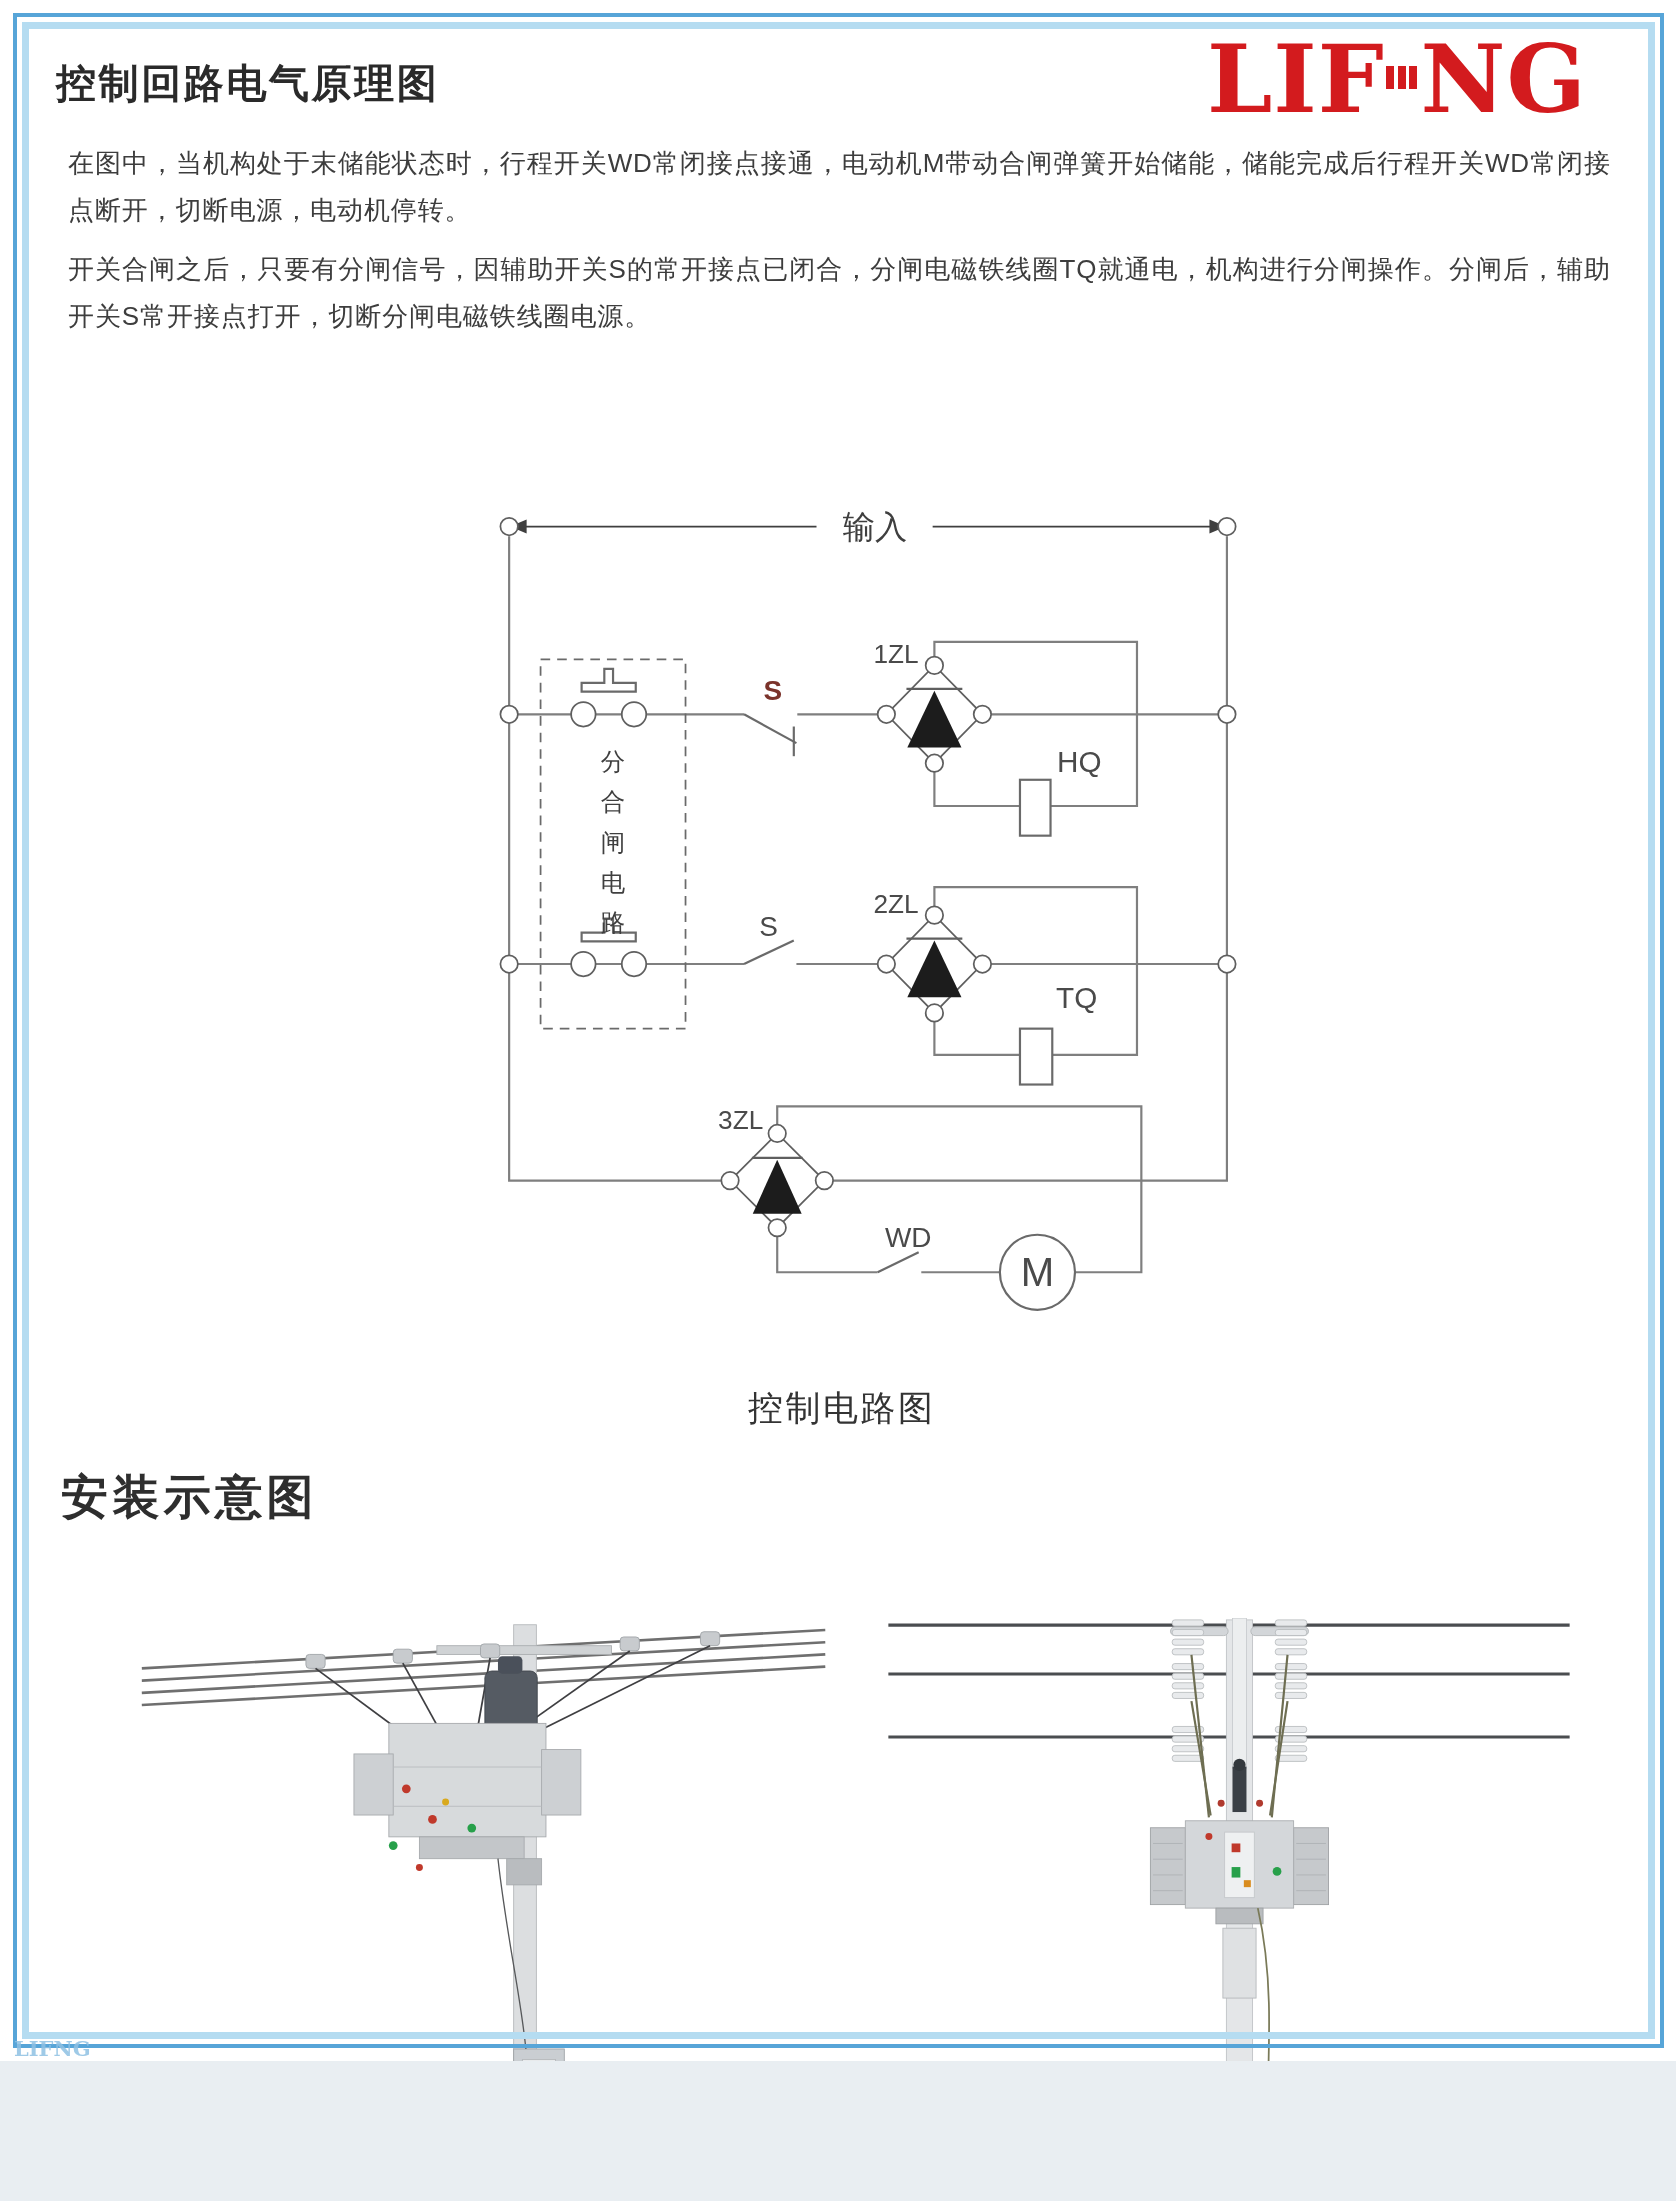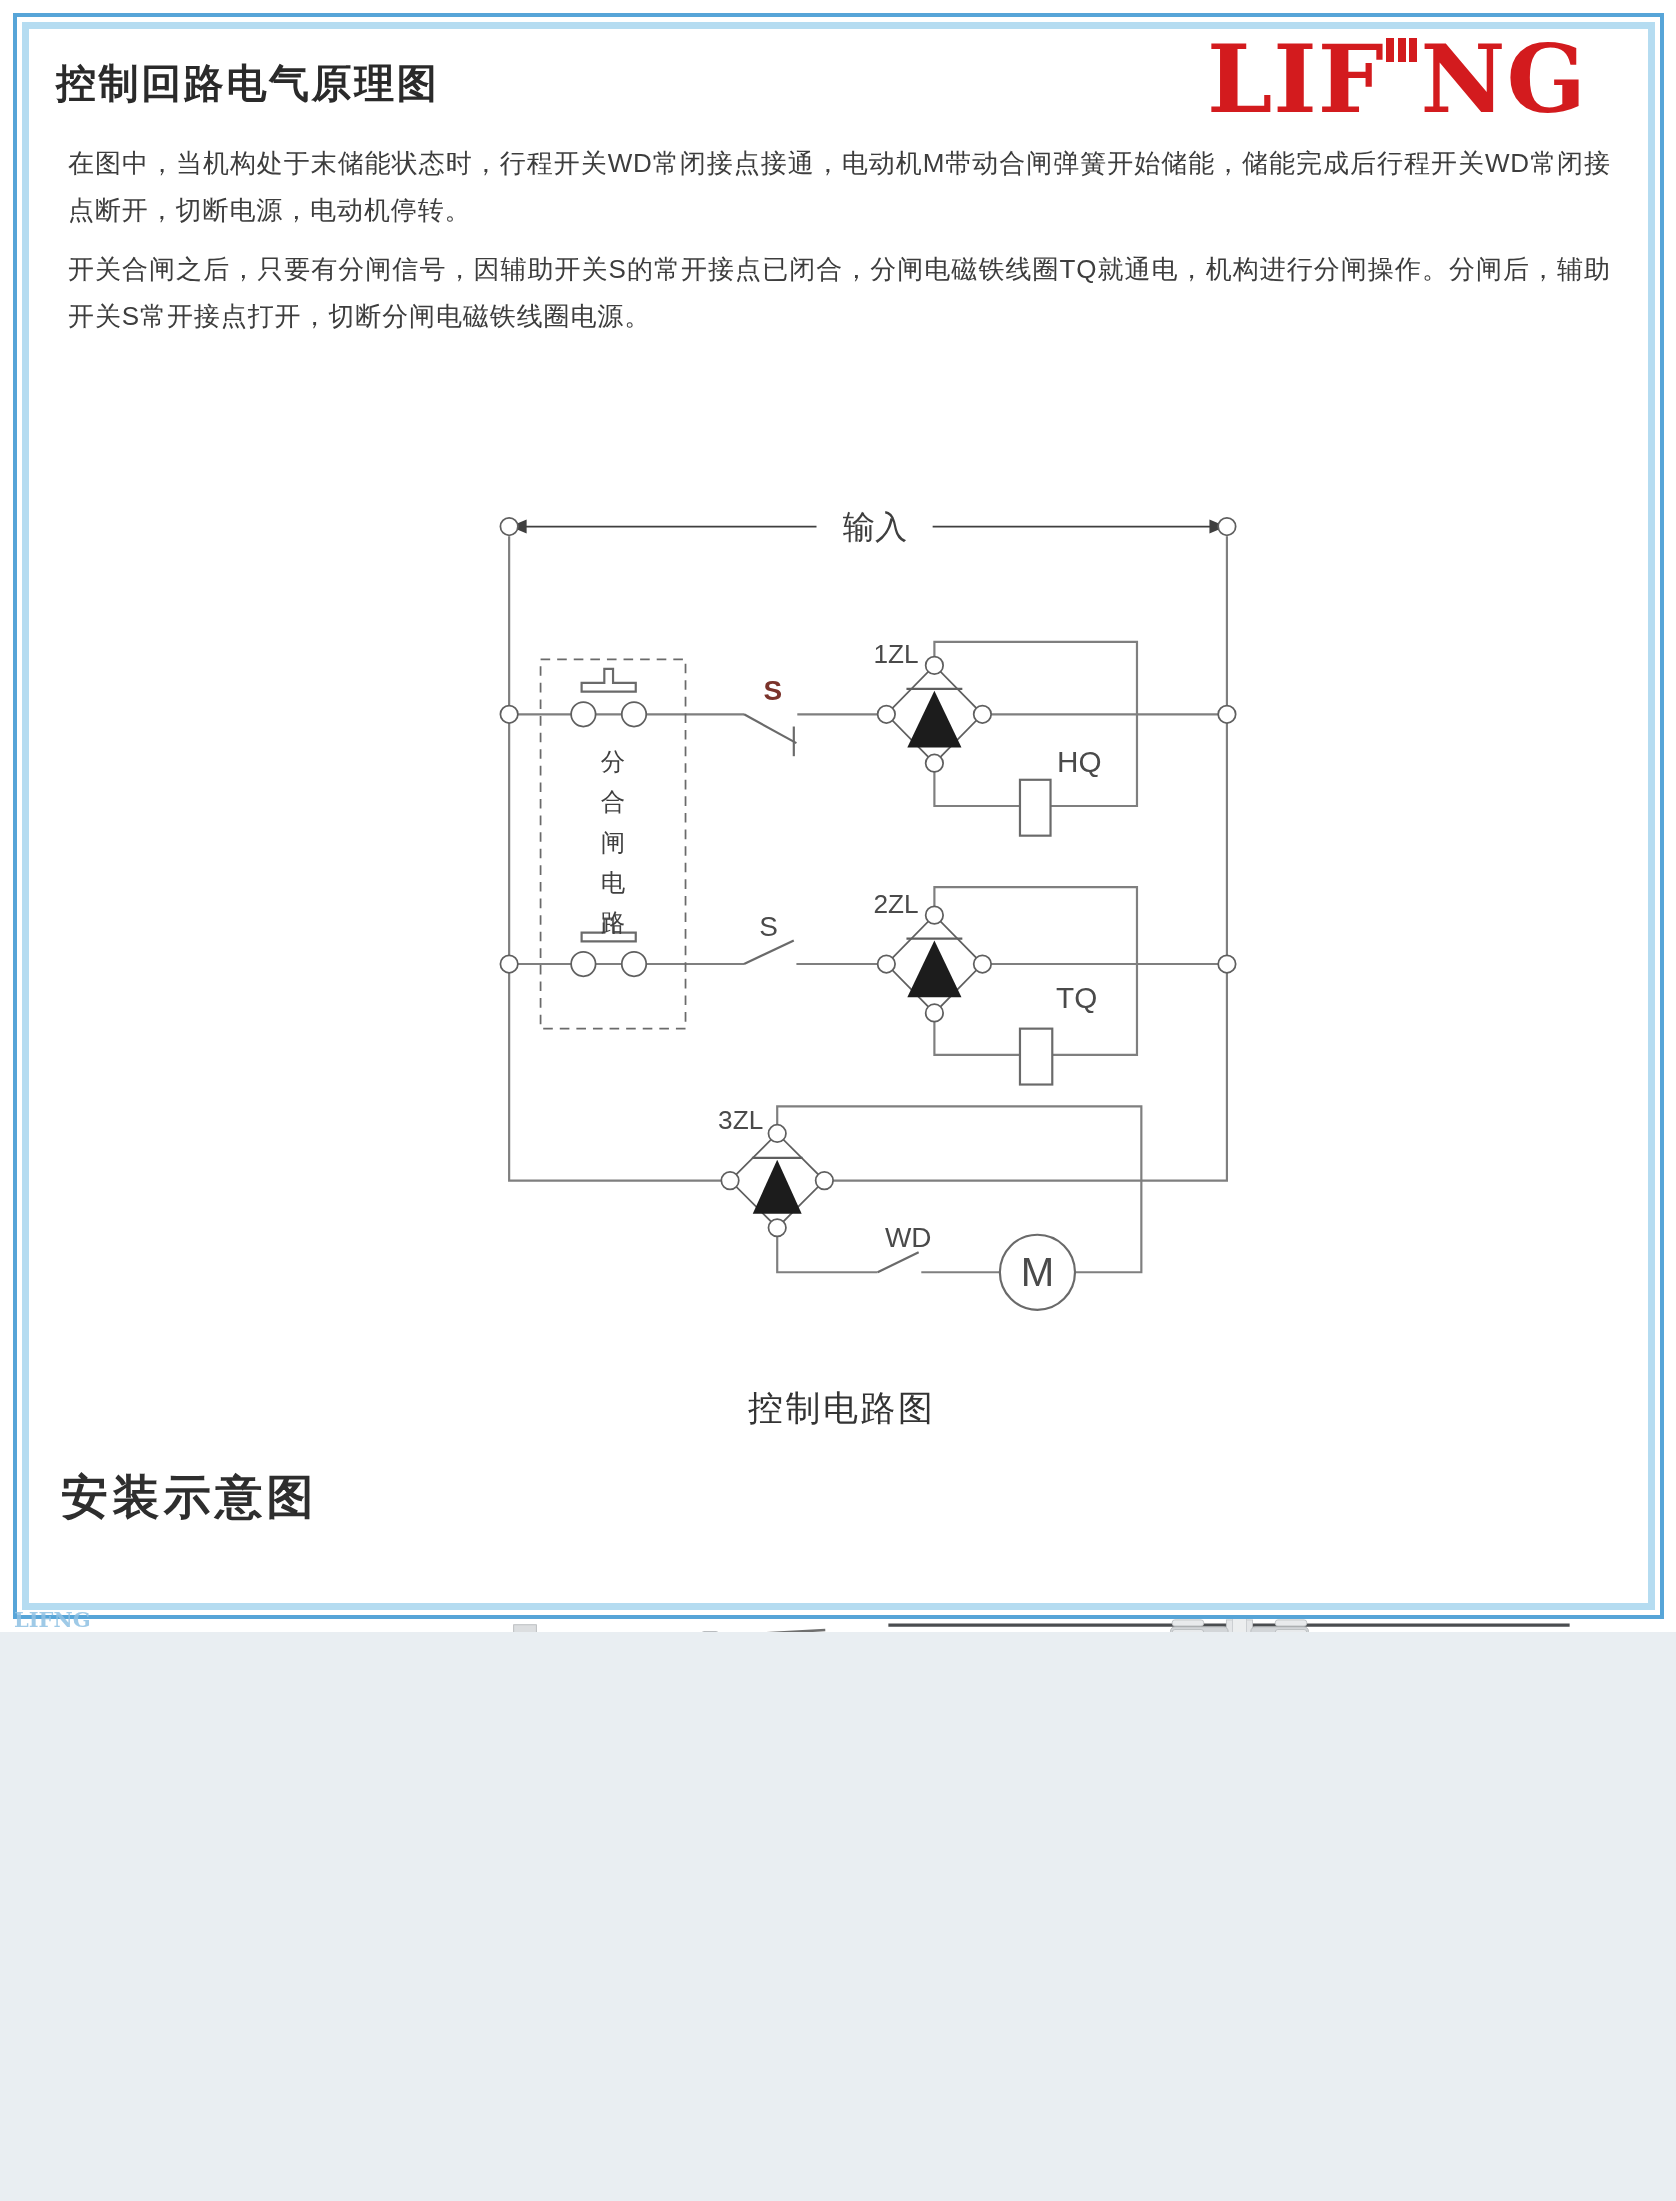--- a/index.html
+++ b/index.html
@@ -1,24 +1,24 @@
 <!DOCTYPE html>
 <html style="font-size:14px"><head>
 <meta charset="utf-8">
 <style>
   html,body{margin:0;padding:0;background:#e9eef2;}
-  .page{position:relative;width:1677px;height:1632px;background:#ffffff;overflow:hidden;
+  .page{position:relative;width:1677px;height:2061px;background:#ffffff;overflow:hidden;
         font-family:"Liberation Sans",sans-serif;color:#3c3c3c;}
   
   .frame-outer{position:absolute;inset:13px;border:4.4px solid #57a5d8;pointer-events:none;z-index:6;}
   .frame-inner{position:absolute;inset:22px;border:7.9px solid #b5dcf1;pointer-events:none;z-index:6;}
   
   .title{position:absolute;left:56px;top:56px;font-size:40px;font-weight:600;
          letter-spacing:2.6px;color:#2a2a2a;}
-  .logo{position:absolute;left:1207px;top:38px;display:flex;align-items:flex-start;
+  .logo{position:absolute;left:1207px;top:38px;display:flex;align-items:center;
         color:#d31b1e;font-family:"DejaVu Serif",serif;font-weight:700;
         font-size:93px;line-height:84px;letter-spacing:0.9px;}
   .logo .bars{display:flex;gap:3.5px;margin:0 3.5px 5.2px 1.7px;}
   .logo .bars i{display:block;width:7.9px;height:23.6px;background:#d31b1e;}
   
   .intro{position:absolute;left:56px;top:128px;width:1567px;}
   .intro p{margin:12px;font-size:26px;line-height:47px;text-align:justify;
            letter-spacing:0.9px;color:#3d3d3d;}
   
   .circuit{position:absolute;left:419px;top:489px;}

